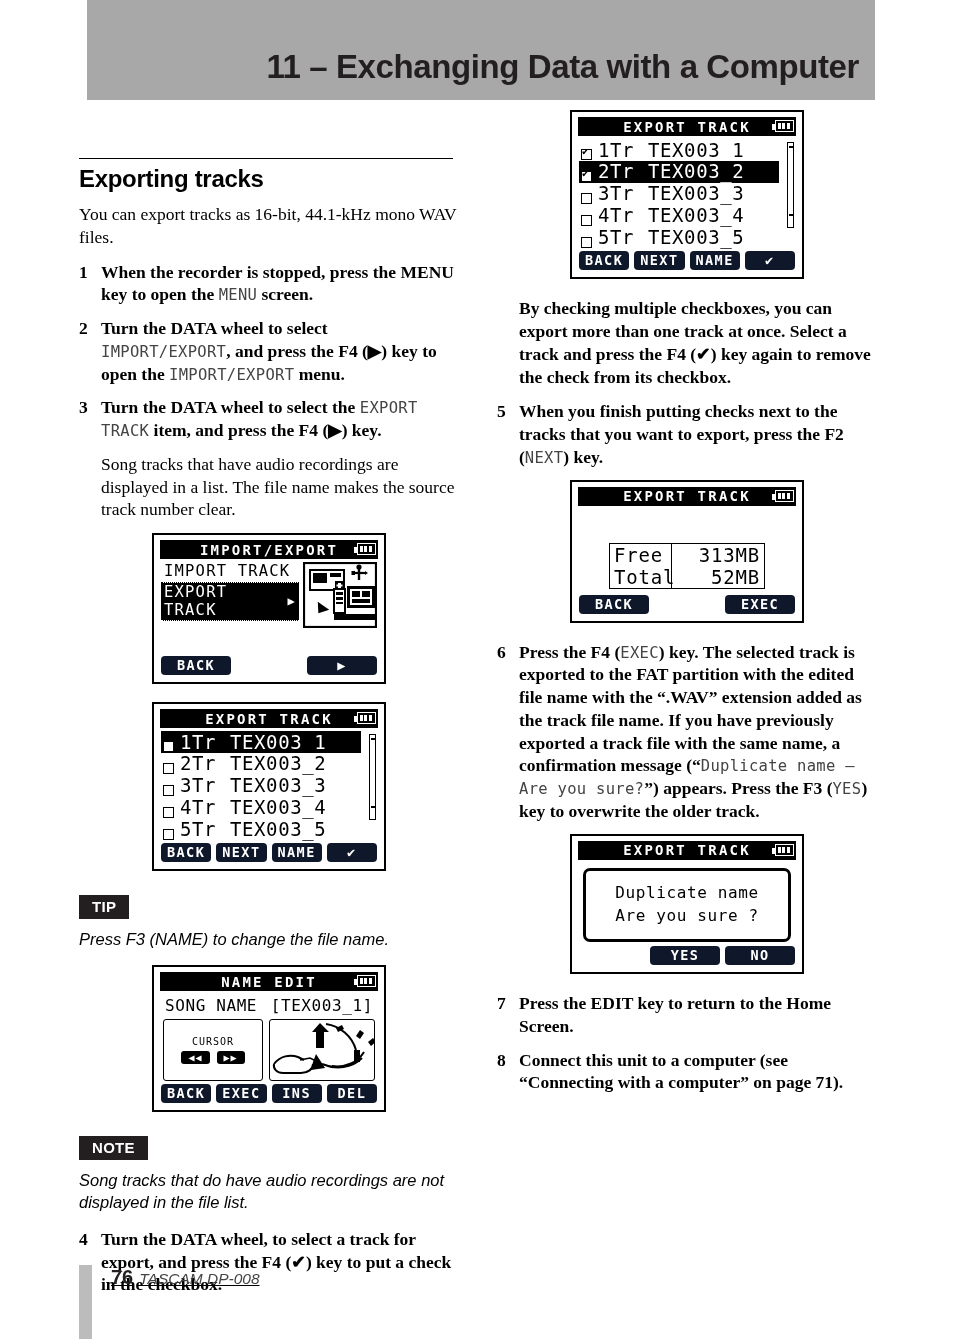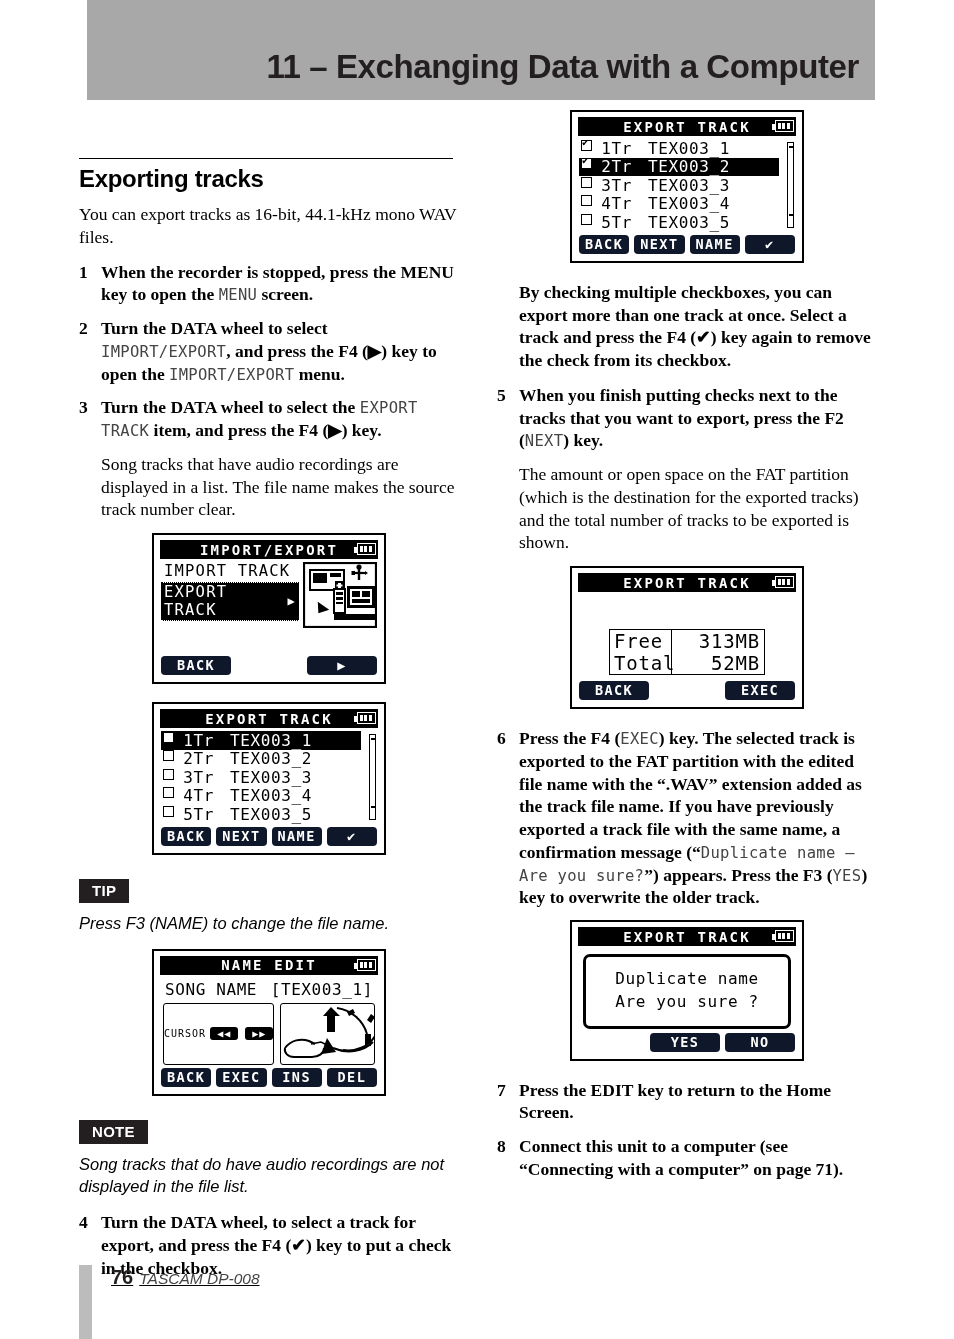--- a/index.html
+++ b/index.html
@@ -115,22 +115,22 @@
   .menu-row {
     font-size:15.5px; letter-spacing:1.2px; color:#000;
     padding:1px 3px; border-bottom:1.5px dotted #000; line-height:1.15;
     display:flex; justify-content:space-between; align-items:center;
   }
   .menu-row.sel { background:#000; color:#fff; border-bottom:1.5px dotted #fff; }
   .menu-row .arw { font-size:12px; }
 
   
   .trk-row {
-    display:flex; align-items:flex-start; gap:6px;
-    font-size:16px; letter-spacing:0.6px; line-height:1.1;
+    display:flex; align-items:flex-end; gap:6px;
+    font-size:19px; letter-spacing:0.6px; line-height:1.1;
     padding:0.5px 2px; color:#000;
   }
   .trk-row.sel { background:#000; color:#fff; }
   .cbx {
     width:11px; height:11px; border:1.7px solid #000; background:#fff;
     flex:0 0 11px; position:relative; font-size:9px; line-height:8px;
     text-align:center; color:#000;
   }
   .trk-row.sel .cbx { border-color:#000; }
   .cbx.checked::after {
@@ -179,21 +179,21 @@
   }
 
   
   .ne-line {
     font-size:16px; letter-spacing:0.6px; display:flex;
     justify-content:space-between; padding:2px 4px 4px 4px;
   }
   .ne-mid { display:flex; gap:6px; height:62px; margin:0 2px; }
   .ne-cursor {
     flex:0 0 100px; border:1.8px solid #000; border-radius:3px;
-    display:flex; align-items:center;
+    display:flex; flex-direction:column; align-items:center;
     justify-content:center; gap:4px; position:relative;
   }
   .ne-cursor .cl { font-size:10px; letter-spacing:1px; }
   .ne-cursor .btns { display:flex; gap:7px; }
   .ne-cursor .btns span {
     background:#000; color:#fff; font-size:10px; padding:1px 7px;
     border-radius:3px; letter-spacing:1px;
   }
   .ne-hand {
     flex:1; border:1.8px solid #000; border-radius:3px; position:relative;
@@ -473,21 +473,20 @@
       </div>
     </div>
   </div>
 
   <div class="indent-para bold" style="margin-top:16px;">By checking multiple checkboxes, you can export more than one track at once. Select a track and press the F4 (✔) key again to remove the check from its checkbox.</div>
 
   <div class="step">
     <div class="num">5</div>
     <div class="txt"><span>When you finish putting checks next to the tracks that you want to export, press the F2 (</span><span class="lcd">NEXT</span><span>) key.</span></div>
   </div>
-  <div class="indent-para">The amount or open space on the FAT partition (which is the destination for the exported tracks) and the total number of tracks to be exported is shown.</div>
 
   <div class="lcd-fig lcd-w">
     <div class="lcd-titlebar">
       <span>EXPORT TRACK</span>
       <span class="batt">
           <i></i>
           <i></i>
           <i></i>
         </span>
     </div>

